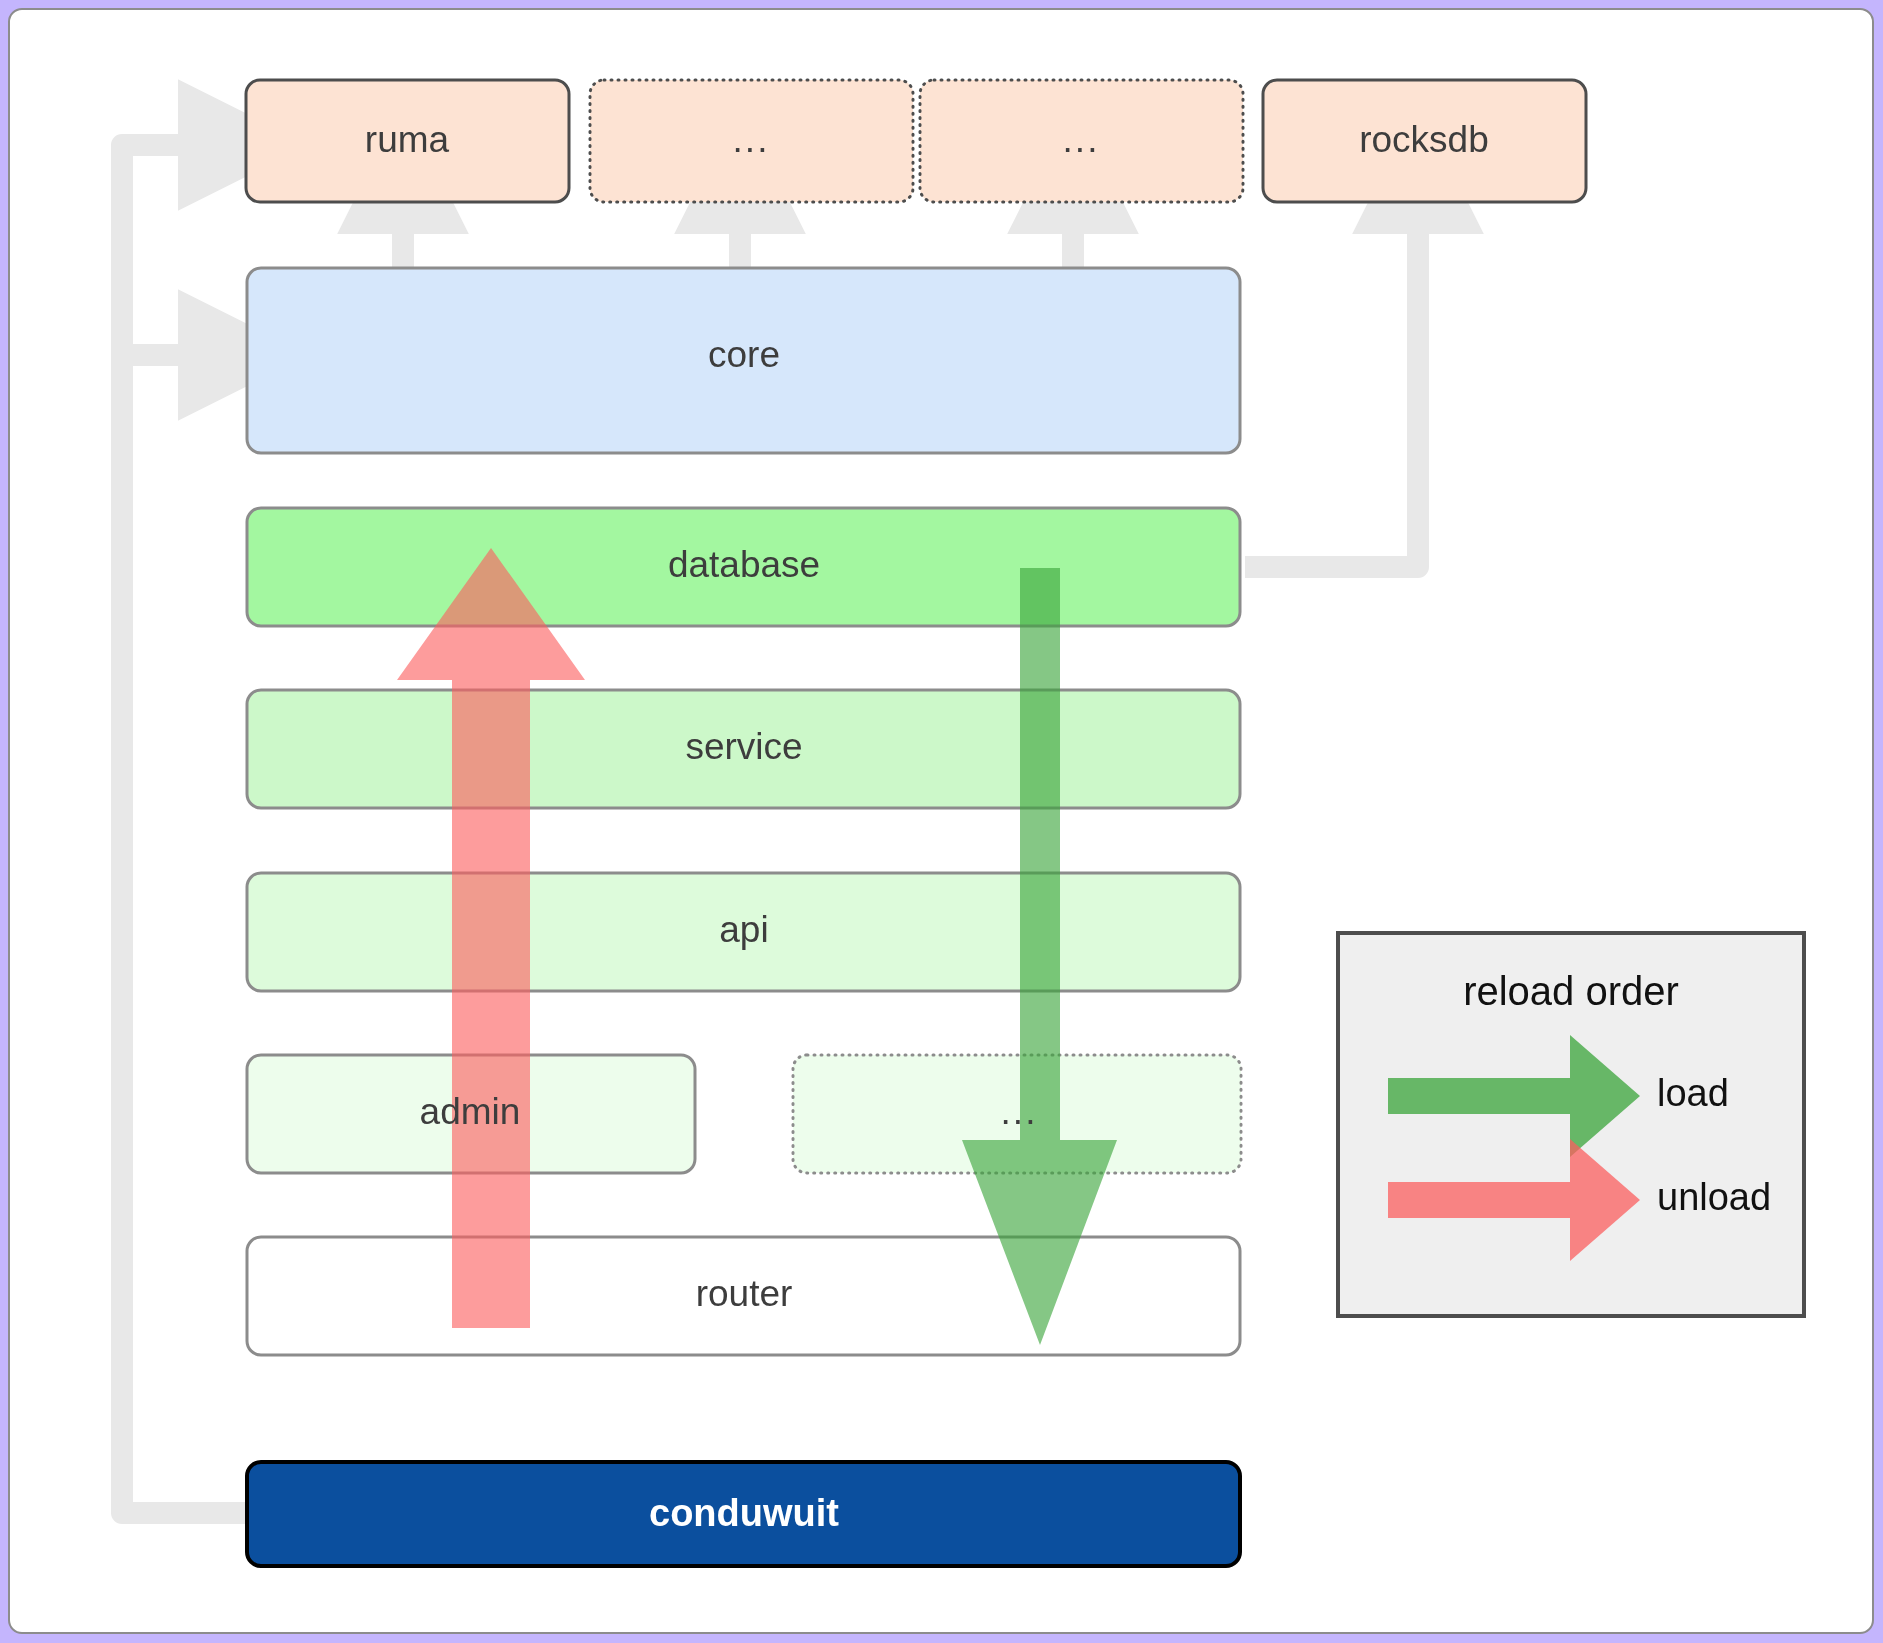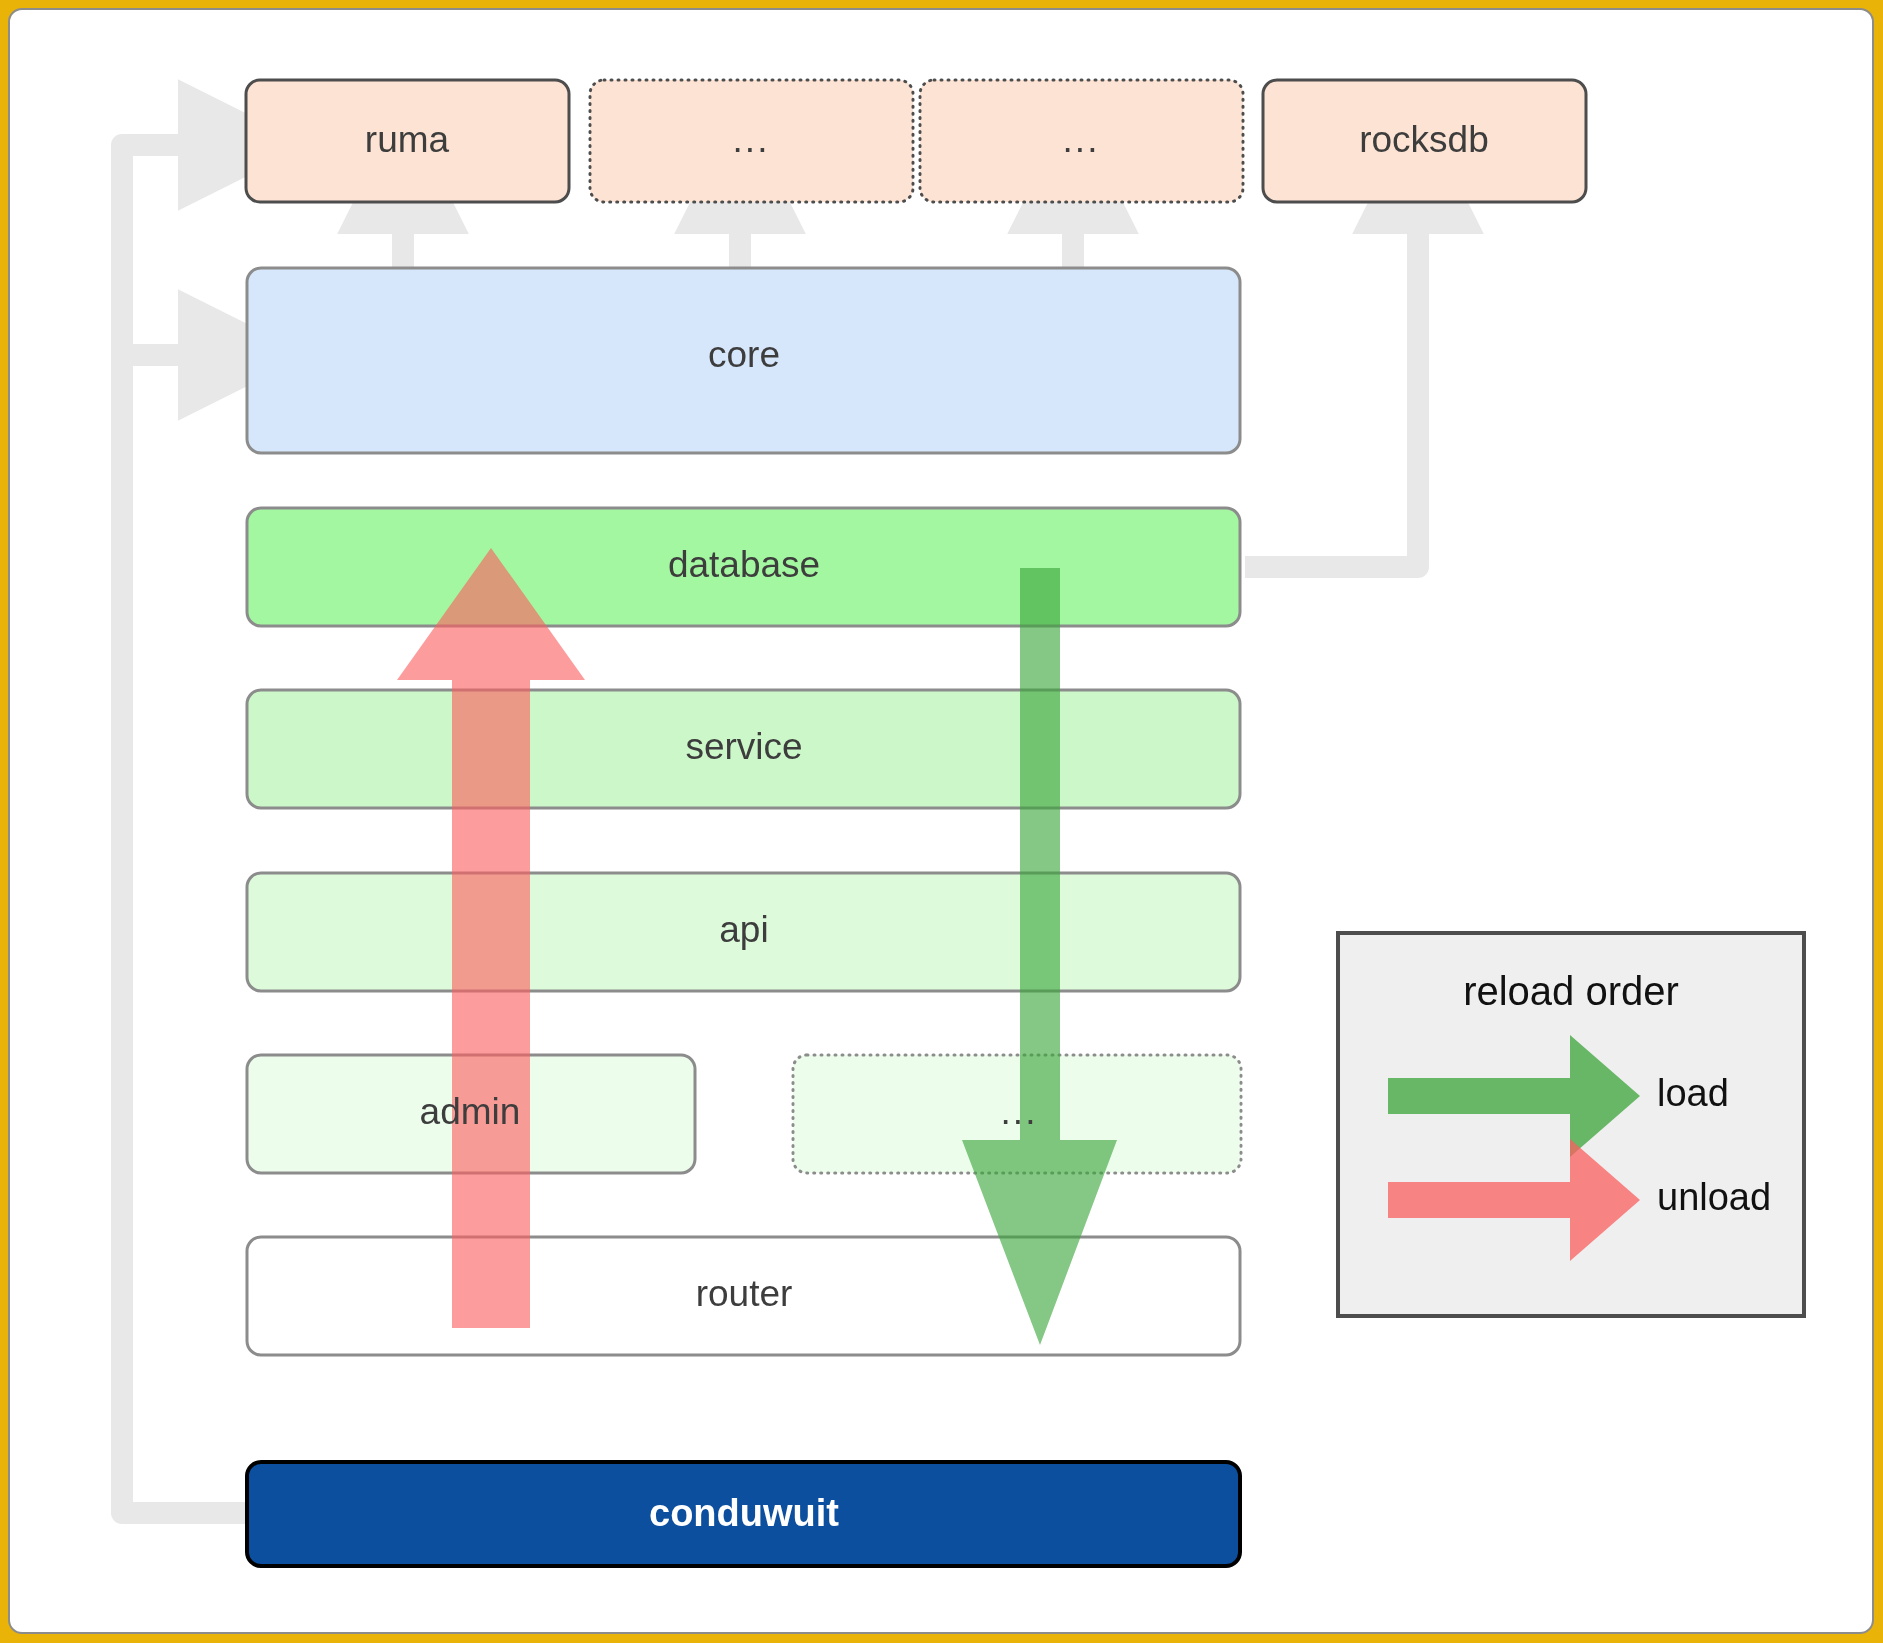--- a/index.html
+++ b/index.html
@@ -5,21 +5,21 @@
   html, body {
     margin: 0;
     padding: 0;
     background: #ffffff;
     font-family: "Liberation Sans", sans-serif;
   }
   #stage {
     position: relative;
     width: 1883px;
     height: 1643px;
-    background: #eab308;
+    background: #c4b5fd;
     overflow: hidden;
   }
   .frame {
     position: absolute;
     left: 8px;
     top: 8px;
     width: 1866px;
     height: 1626px;
     border: 2px solid #8c8c8c;
     border-radius: 14px;

